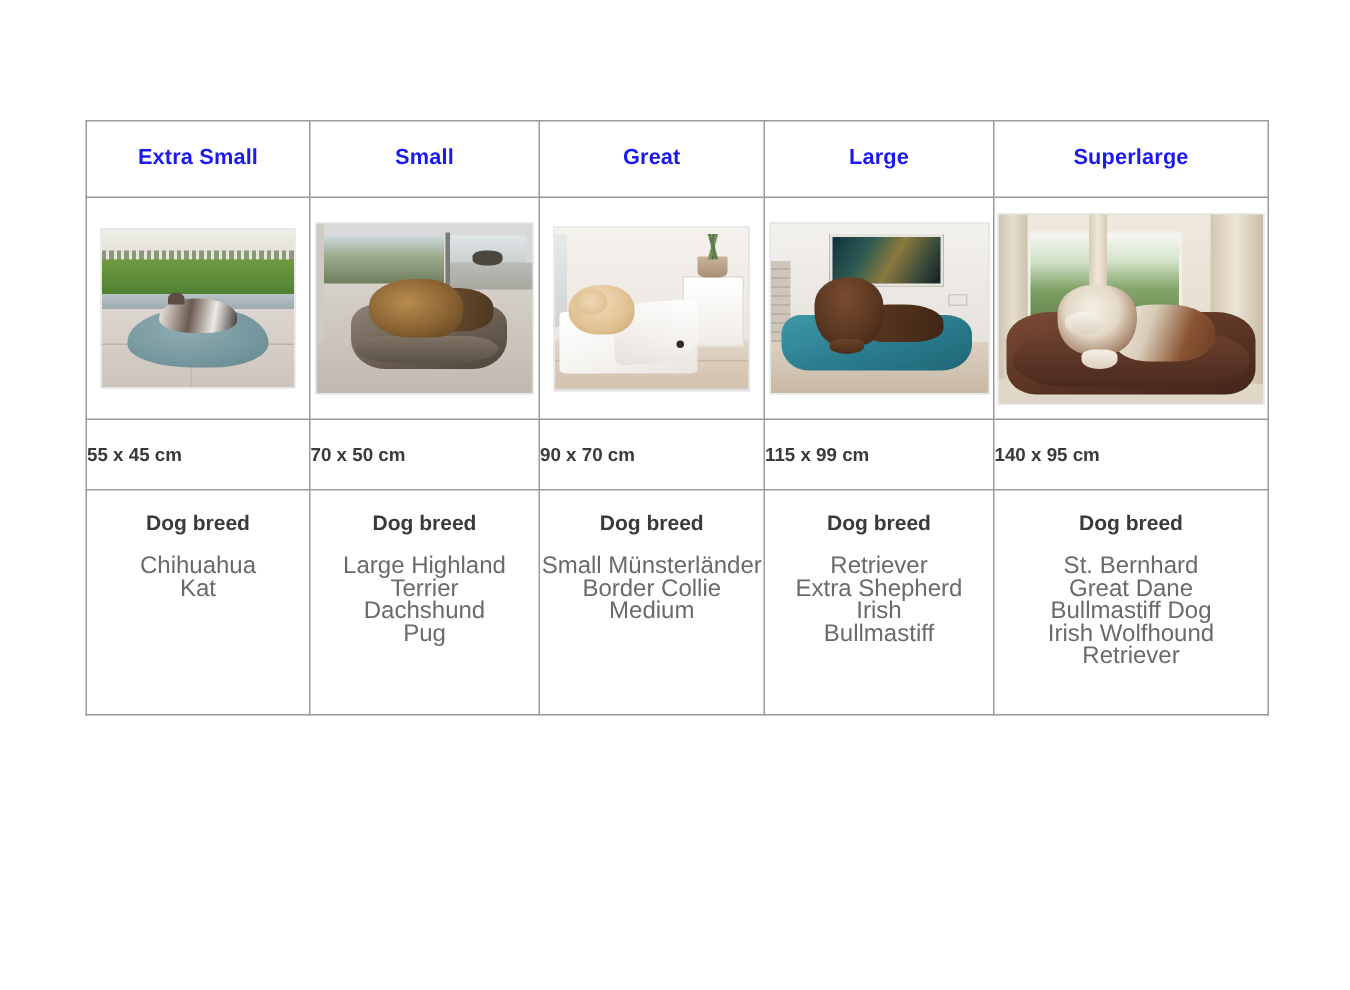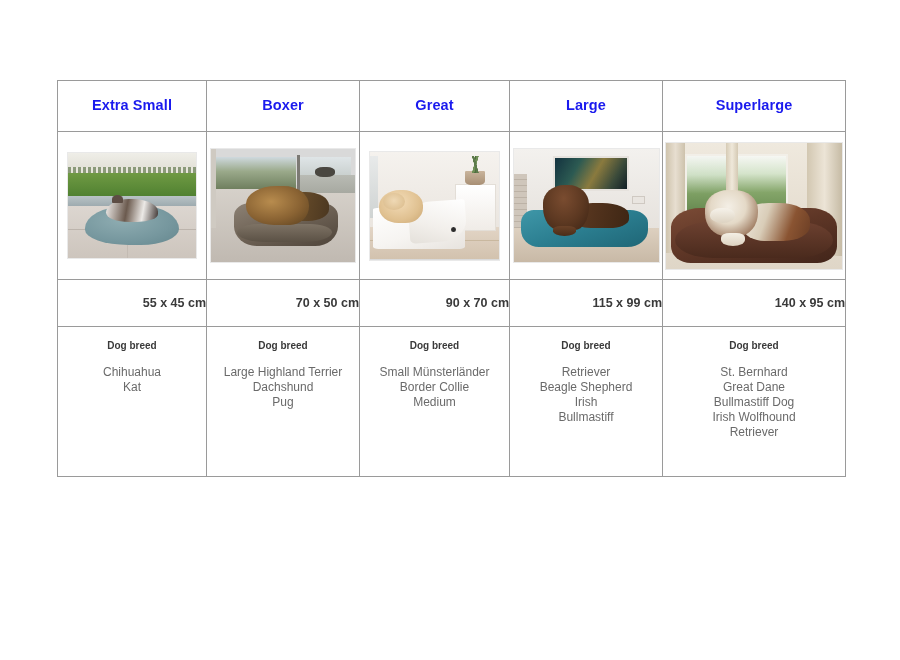--- a/index.html
+++ b/index.html
@@ -219,45 +219,45 @@
                     background:linear-gradient(110deg,#f1ece2 0%,#d9cdb8 35%,#8a5432 70%,#6a3d24 100%);
                     border-radius:38% 46% 40% 34%; }
   .ph-xl .muzzle  { position:absolute; left:25%; top:52%; width:14%; height:12%;
                     background:linear-gradient(#f6f2ea,#ddd3c2); border-radius:44% 44% 50% 50%; }
   .ph-xl .paw     { position:absolute; left:31%; top:72%; width:14%; height:10%;
                     background:linear-gradient(#f4efe5,#ddd2c0); border-radius:36% 36% 50% 50%; }
 
   
   .row-dims td {
     height: 46px;
-    text-align: right;
+    text-align: left;
     vertical-align: middle;
   }
   .dim-label {
     color: #3a3a3a;
     font-weight: bold;
     font-size: 12.5px;
   }
 
   
   .row-breeds td {
     height: 136px;
     text-align: center;
     vertical-align: top;
     padding-top: 13px;
   }
   .breed-title {
     color: #3a3a3a;
     font-weight: bold;
-    font-size: 10px;
+    font-size: 14px;
     margin-bottom: 14px;
   }
   .breed-list {
     color: #6a6a6a;
-    font-size: 12px;
+    font-size: 16px;
     line-height: 15px;
   }
   .breed-item { display: block; }
 </style>
 </head>
 <body>
 
 <div class="page">
 
   <table class="size-table">
@@ -268,21 +268,21 @@
         <col class="c-l">
         <col class="c-xl">
     </colgroup>
     <tbody>
 
       <tr class="row-header">
         <td>
           <div class="header-label">Extra Small</div>
         </td>
         <td>
-          <div class="header-label">Boxer</div>
+          <div class="header-label">Small</div>
         </td>
         <td>
           <div class="header-label">Great</div>
         </td>
         <td>
           <div class="header-label">Large</div>
         </td>
         <td>
           <div class="header-label">Superlarge</div>
         </td>
@@ -419,21 +419,21 @@
           <div class="breed-list">
               <span class="breed-item">Small Münsterländer</span>
               <span class="breed-item">Border Collie</span>
               <span class="breed-item">Medium</span>
             </div>
         </td>
         <td>
           <div class="breed-title">Dog breed</div>
           <div class="breed-list">
               <span class="breed-item">Retriever</span>
-              <span class="breed-item">Beagle Shepherd</span>
+              <span class="breed-item">Extra Shepherd</span>
               <span class="breed-item">Irish</span>
               <span class="breed-item">Bullmastiff</span>
             </div>
         </td>
         <td>
           <div class="breed-title">Dog breed</div>
           <div class="breed-list">
               <span class="breed-item">St. Bernhard</span>
               <span class="breed-item">Great Dane</span>
               <span class="breed-item">Bullmastiff Dog</span>

